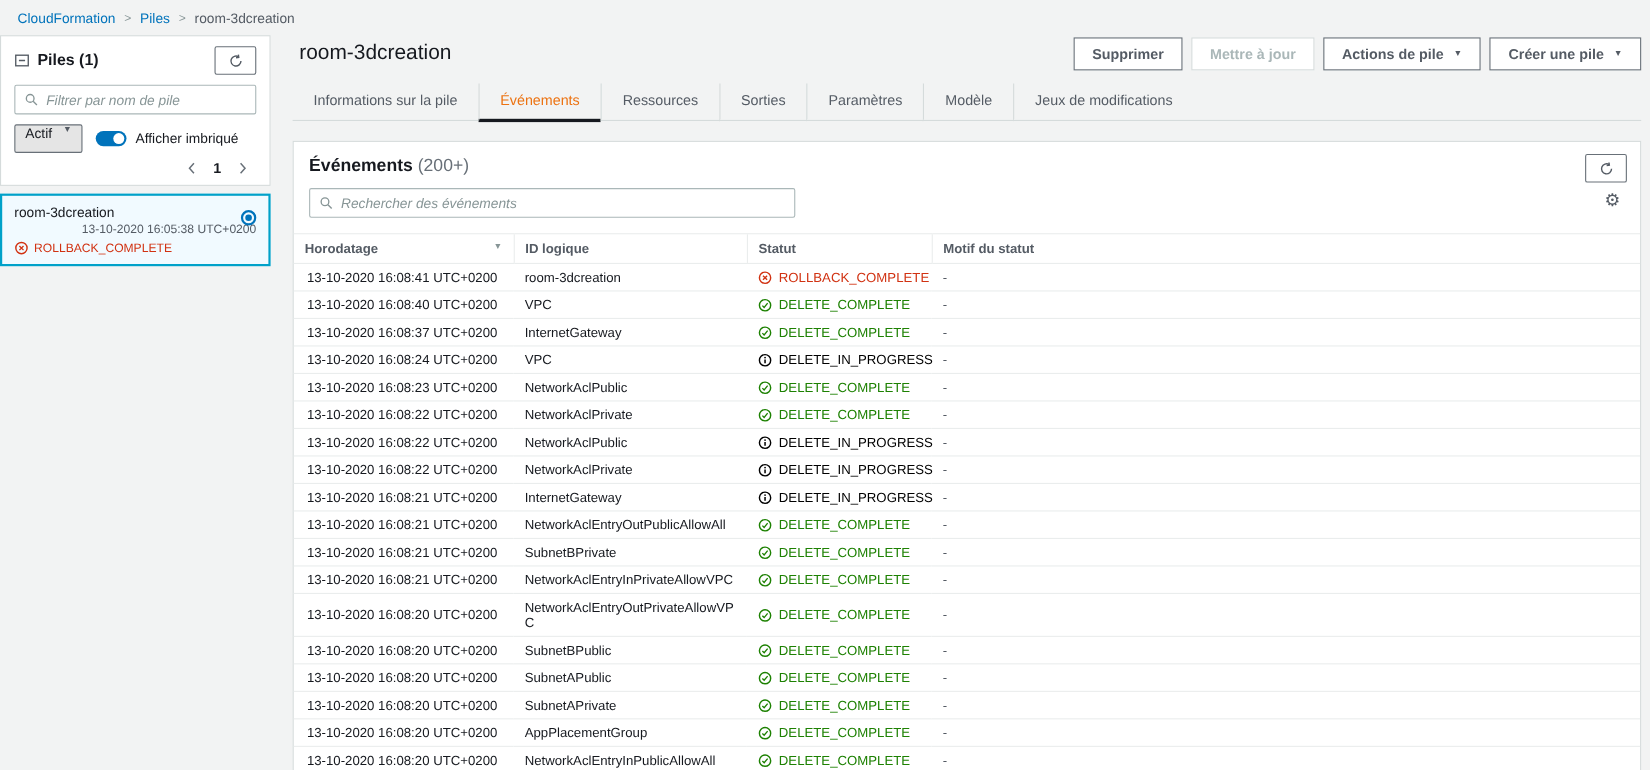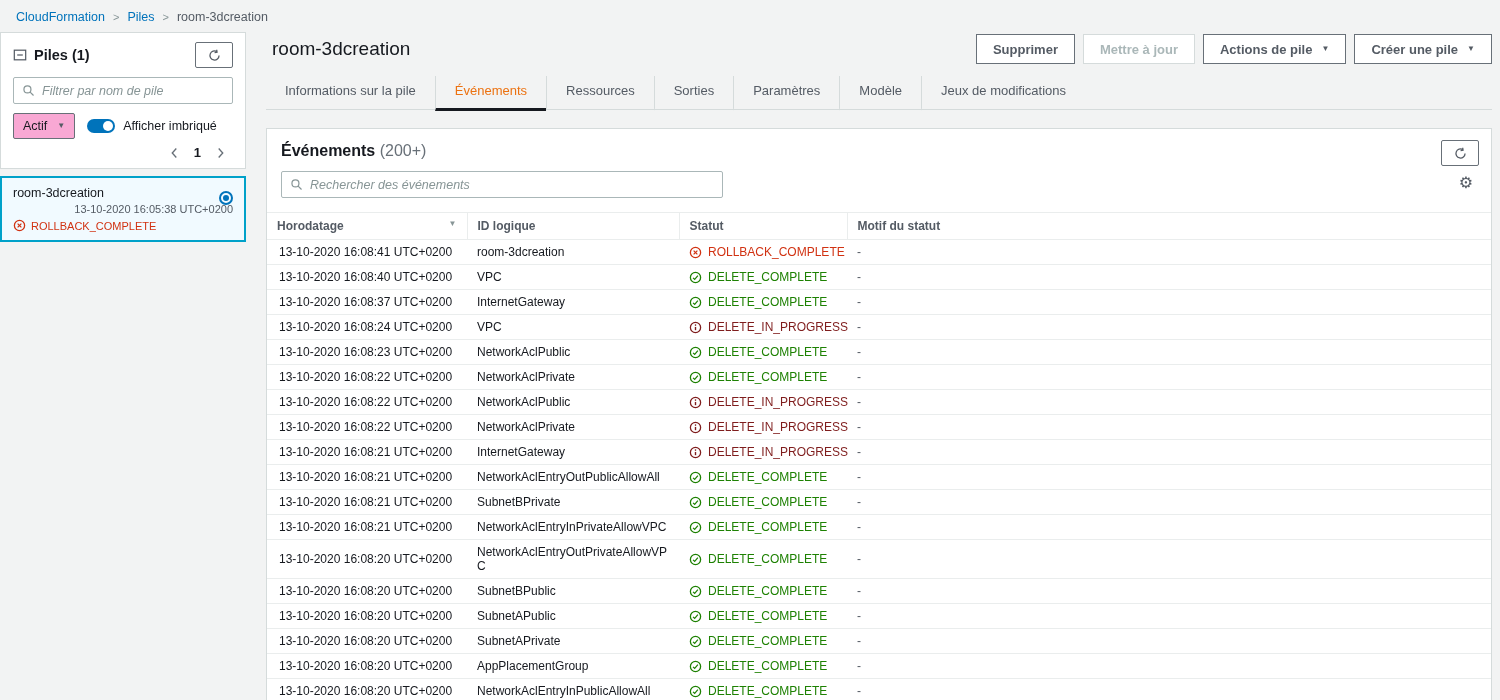--- a/index.html
+++ b/index.html
@@ -21,22 +21,22 @@
   .side-panel { background:#fff; border:1px solid #d5dbdb; padding:9px 12px 8px; }
   .side-head { display:flex; justify-content:space-between; align-items:center; margin-bottom:9px; }
   .side-title { display:flex; align-items:center; gap:7px; font-size:14.5px; font-weight:bold; color:#16191f; }
   .btn-icon { border:1px solid #687078; background:#fff; border-radius:2px; width:38px; height:26px;
               display:flex; align-items:center; justify-content:center; color:#545b64; cursor:pointer; }
   .search-box { display:flex; align-items:center; gap:7px; border:1px solid #aab7b8; border-radius:2px;
                 background:#fff; height:27px; padding:0 8px; color:#879596; }
   .search-box input { border:none; outline:none; width:100%; font-size:12.5px; font-family:"Liberation Sans",sans-serif; color:#16191f; background:transparent; }
   .search-box input::placeholder { font-style:italic; color:#879596; }
   .filter-row { display:flex; align-items:center; gap:12px; margin-top:9px; }
-  .select-btn { border:1px solid #687078; background:#f9a8d4; border-radius:2px; height:26px; padding:0 9px;
-                display:flex; align-items:center; gap:10px; font-size:12.5px; color:#16191f; cursor:pointer; }
+  .select-btn { border:1px solid #687078; background:#e5e5e5; border-radius:2px; height:26px; padding:0 9px;
+                display:flex; align-items:flex-start; gap:10px; font-size:12.5px; color:#16191f; cursor:pointer; }
   .caret { font-size:8px; color:#545b64; line-height:1; }
   .toggle-wrap { display:flex; align-items:center; gap:8px; font-size:12.5px; }
   .toggle { width:28px; height:14px; border-radius:8px; background:#0073bb; position:relative; cursor:pointer; }
   .toggle::after { content:''; position:absolute; right:2px; top:2px; width:10px; height:10px; border-radius:50%; background:#fff; }
   .pager { display:flex; justify-content:flex-end; align-items:center; gap:15px; margin-top:6px; padding-right:8px; color:#687078; }
   .pager .pg-cur { color:#16191f; font-weight:bold; font-size:13px; }
   .pager .pg-btn { cursor:pointer; display:flex; align-items:center; }
 
   .stack-card { margin-top:7px; background:#f1faff; border:2px solid #00a1c9; padding:8px 11px; position:relative; cursor:pointer; }
   .card-name { font-size:12.5px; color:#16191f; }
@@ -78,21 +78,21 @@
   th.col-time { width:200px; }
   th.col-id { width:212px; }
   th.col-status { width:168px; }
   .th-inner { display:flex; justify-content:space-between; }
   .sort-ic { font-size:8px; color:#879596; }
   tbody td { font-size:12px; color:#16191f; padding:5px 10px; border-bottom:1px solid #eaeded;
              vertical-align:middle; overflow-wrap:break-word; }
   td.c-time { padding-left:12px; }
   .status-cell { display:flex; align-items:center; gap:6px; }
   .status-cell .ic { display:flex; flex:none; }
-  .st-red { color:#d13212; } .st-green { color:#1d8102; } .st-blue { color:#7f1d1d;align-items:flex-end; }
+  .st-red { color:#d13212; } .st-green { color:#1d8102; } .st-blue { color:#000000;align-items:flex-end; }
   .c-reason { color:#545b64; }
 </style>
 </head>
 <body>
 
 <nav class="breadcrumb">
   <a>CloudFormation</a>
   <span class="sep">&gt;</span>
   <a>Piles</a>
   <span class="sep">&gt;</span>

